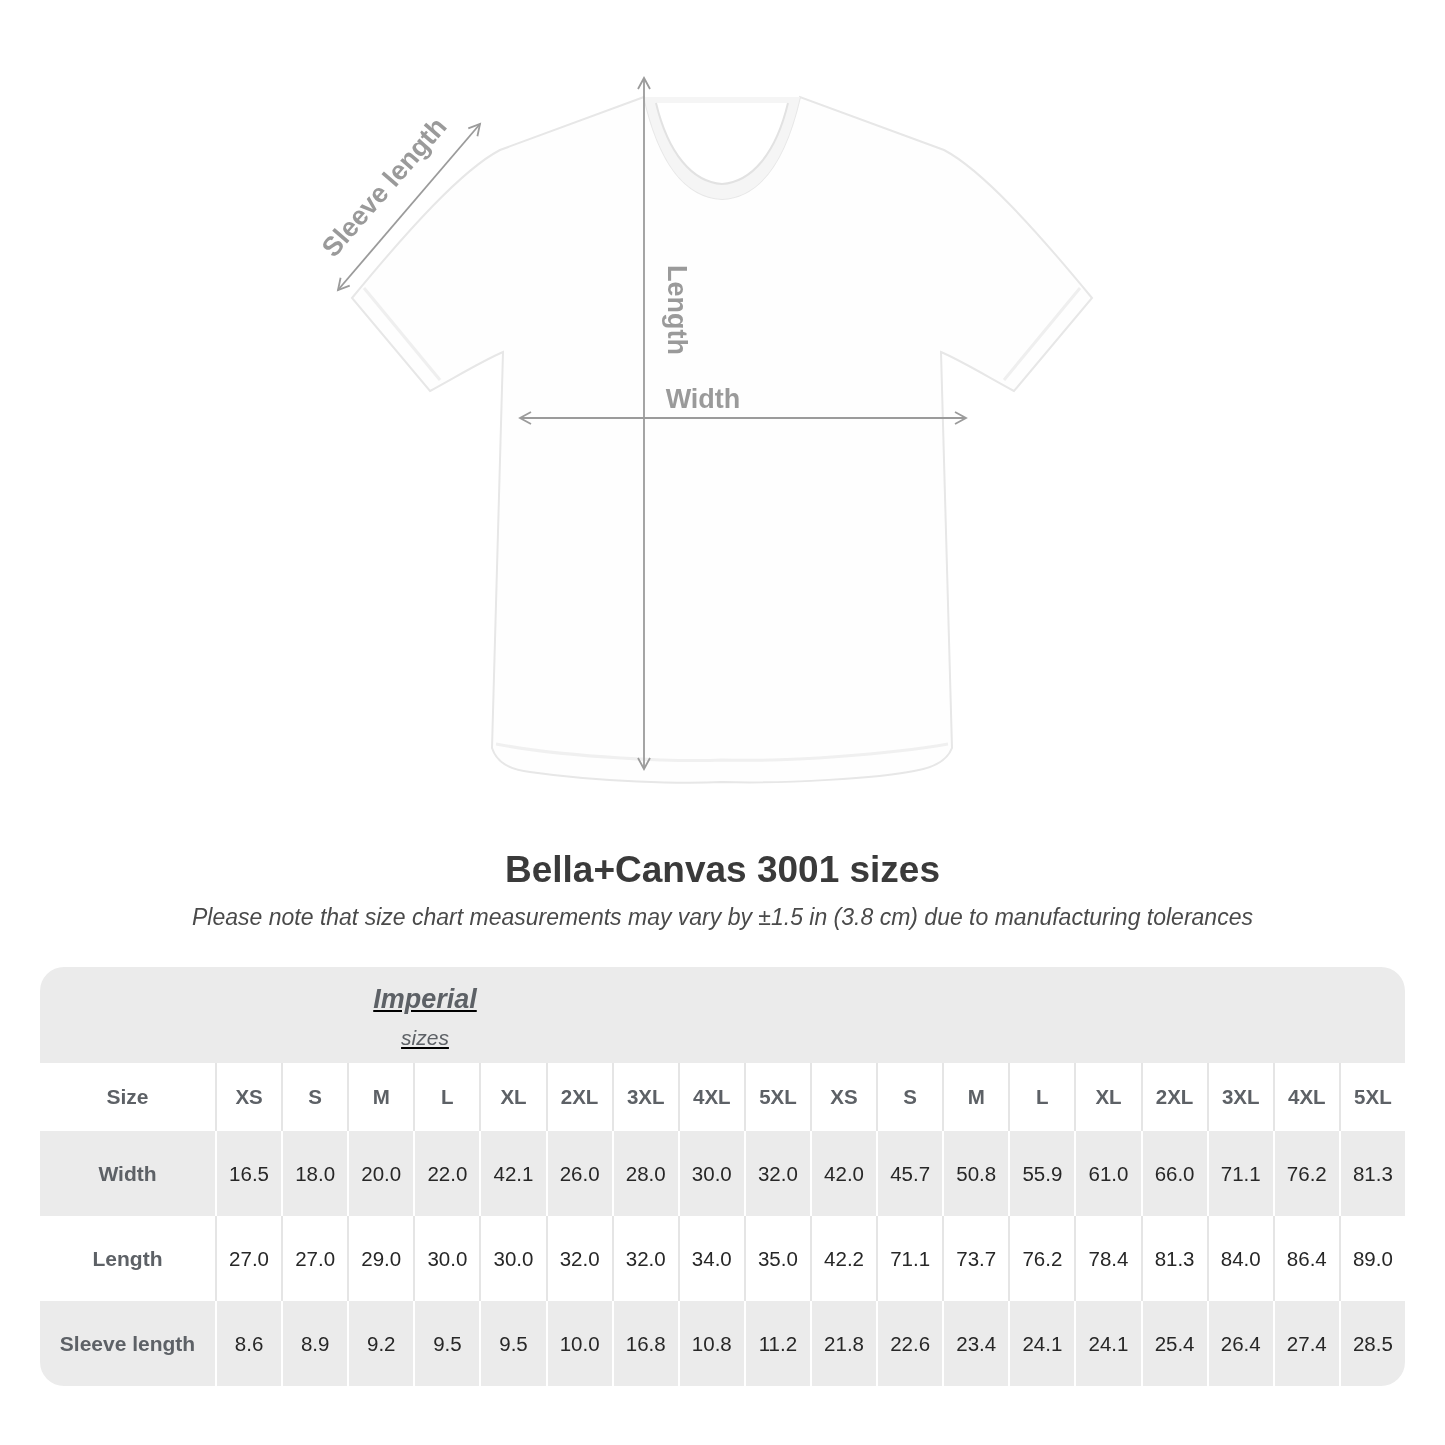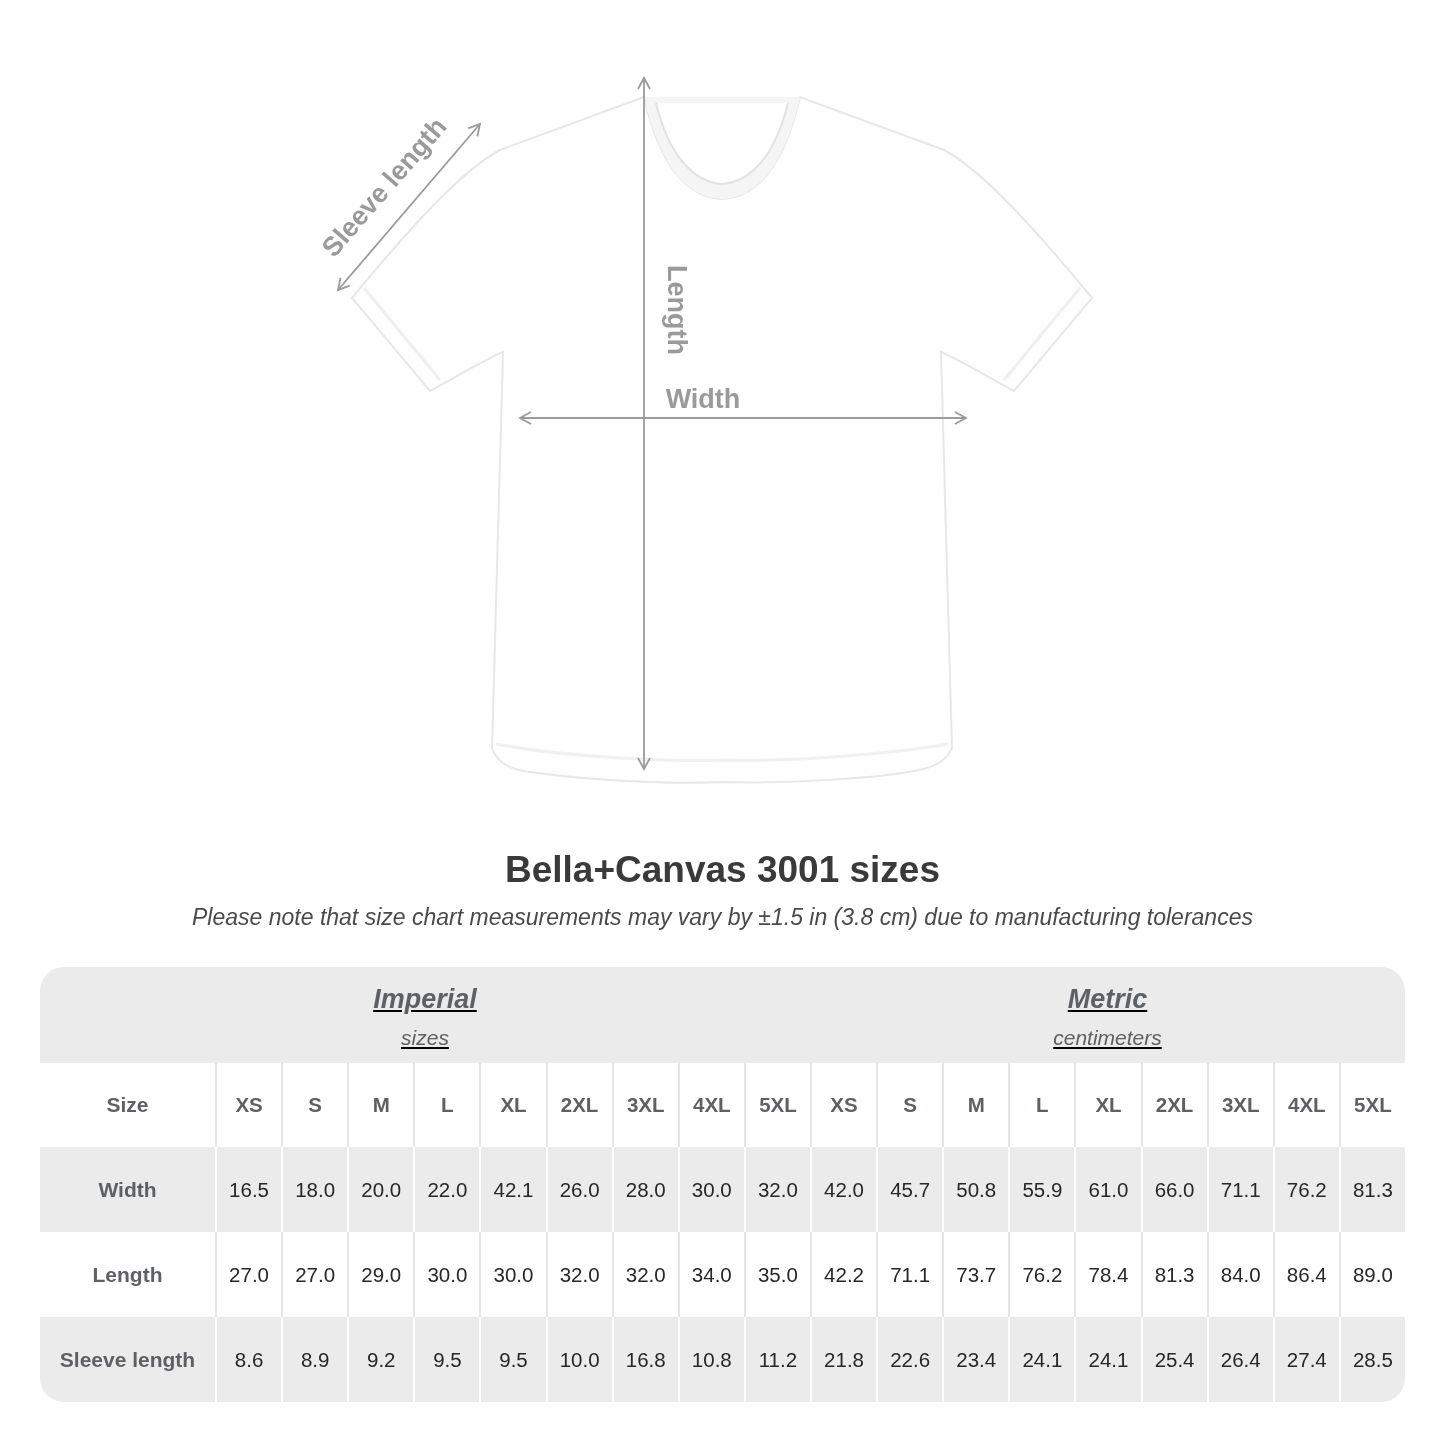--- a/index.html
+++ b/index.html
@@ -25,21 +25,21 @@
     border-radius:24px; overflow:hidden;
   }
   .band { display:flex; background:#ebebeb; height:96px; }
   .band-half { display:flex; flex-direction:column; align-items:center; justify-content:center; padding-top:4px;text-decoration:underline; }
   .band-half.left  { width:770px; }
   .band-half.right { flex:1; }
   .band-title { font-size:27px; font-weight:bold; font-style:italic; color:#5d6166; }
   .band-unit  { font-size:21px; font-style:italic; color:#5d6166; margin-top:11px; }
 
   .trow { display:flex; height:85px; align-items:stretch; }
-  .trow.size-row { height:84px; }
+  .trow.size-row { height:68px; }
   .label-cell {
     width:175px; display:flex; align-items:center; justify-content:center;
     font-weight:bold; font-size:21px; color:#5d6166; text-align:center;
   }
   .cell {
     flex:1 1 0; display:flex; align-items:center; justify-content:center;
     font-size:20.5px; color:#272727; border-left:2px solid transparent;
   }
   .trow.white { background:#ffffff; }
   .trow.white .cell { border-left-color:#e5e5e5; }
@@ -103,24 +103,20 @@
 </div>
 
 <h1 class="page-title">Bella+Canvas 3001 sizes</h1>
 <p class="page-subtitle">Please note that size chart measurements may vary by ±1.5 in (3.8 cm) due to manufacturing tolerances</p>
 
 <div class="size-table">
   <div class="band">
     <div class="band-half left">
       <div class="band-title">Imperial</div>
       <div class="band-unit">sizes</div>
-    </div>
-    <div class="band-half right">
-      <div class="band-title">Metric</div>
-      <div class="band-unit">centimeters</div>
     </div>
   </div>
   <div id="table-rows">
       <div class="trow white size-row">
         <div class="label-cell">Size</div>
         <div class="cell">XS</div>
         <div class="cell">S</div>
         <div class="cell">M</div>
         <div class="cell">L</div>
         <div class="cell">XL</div>

